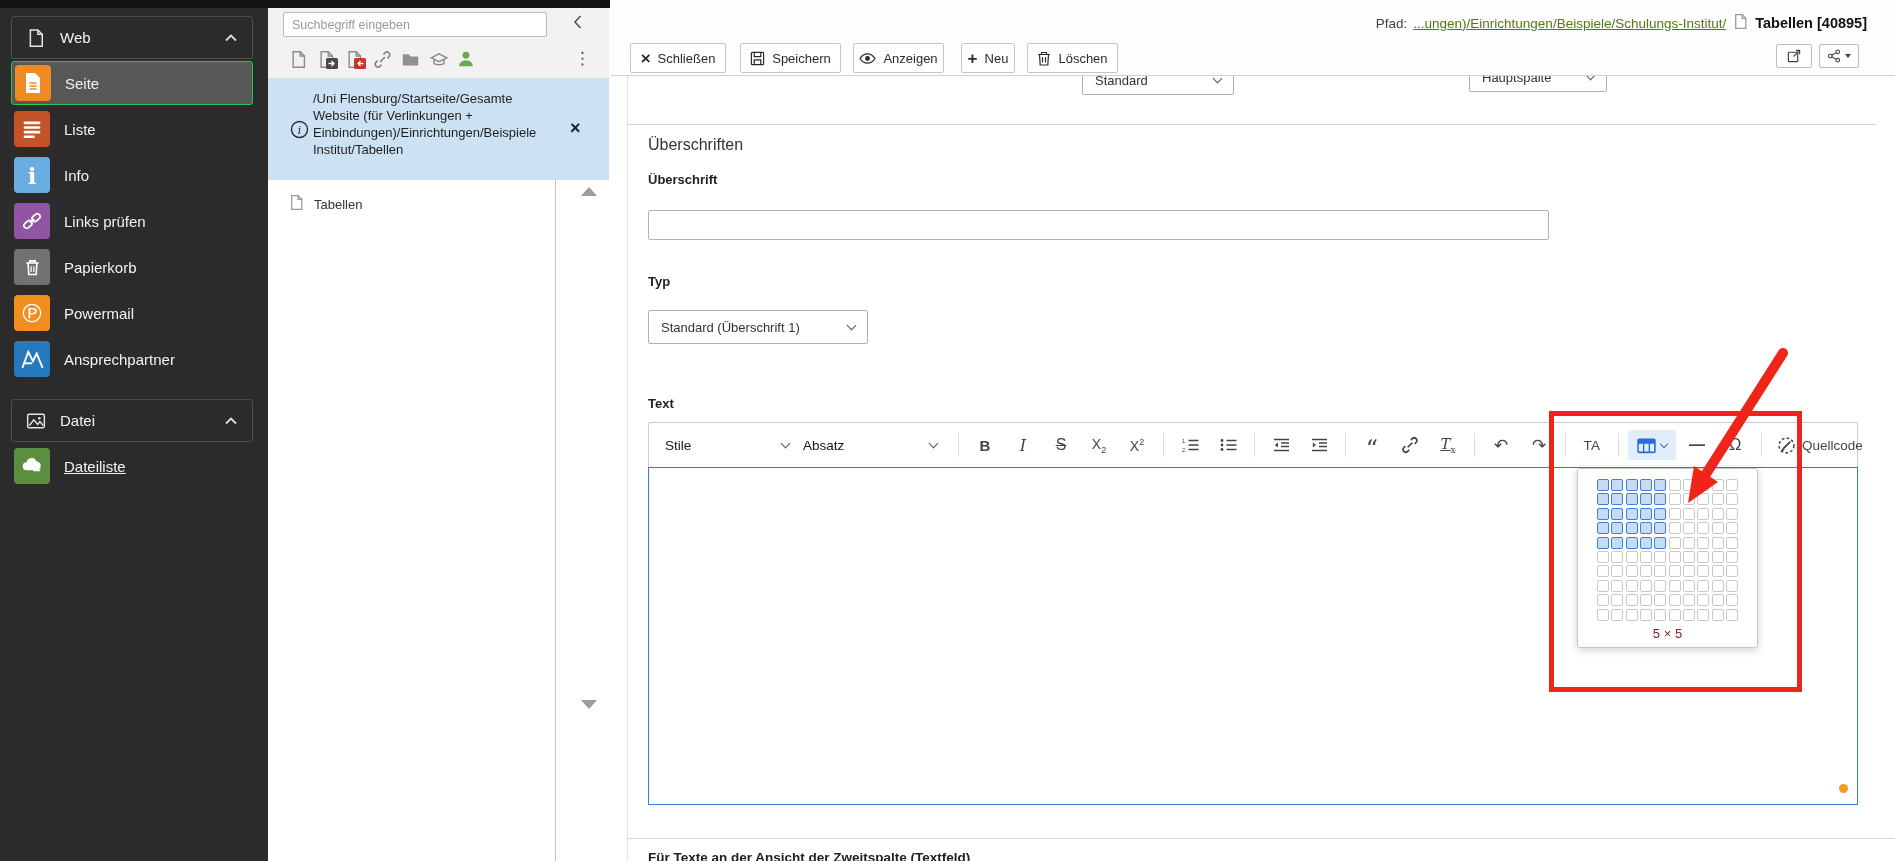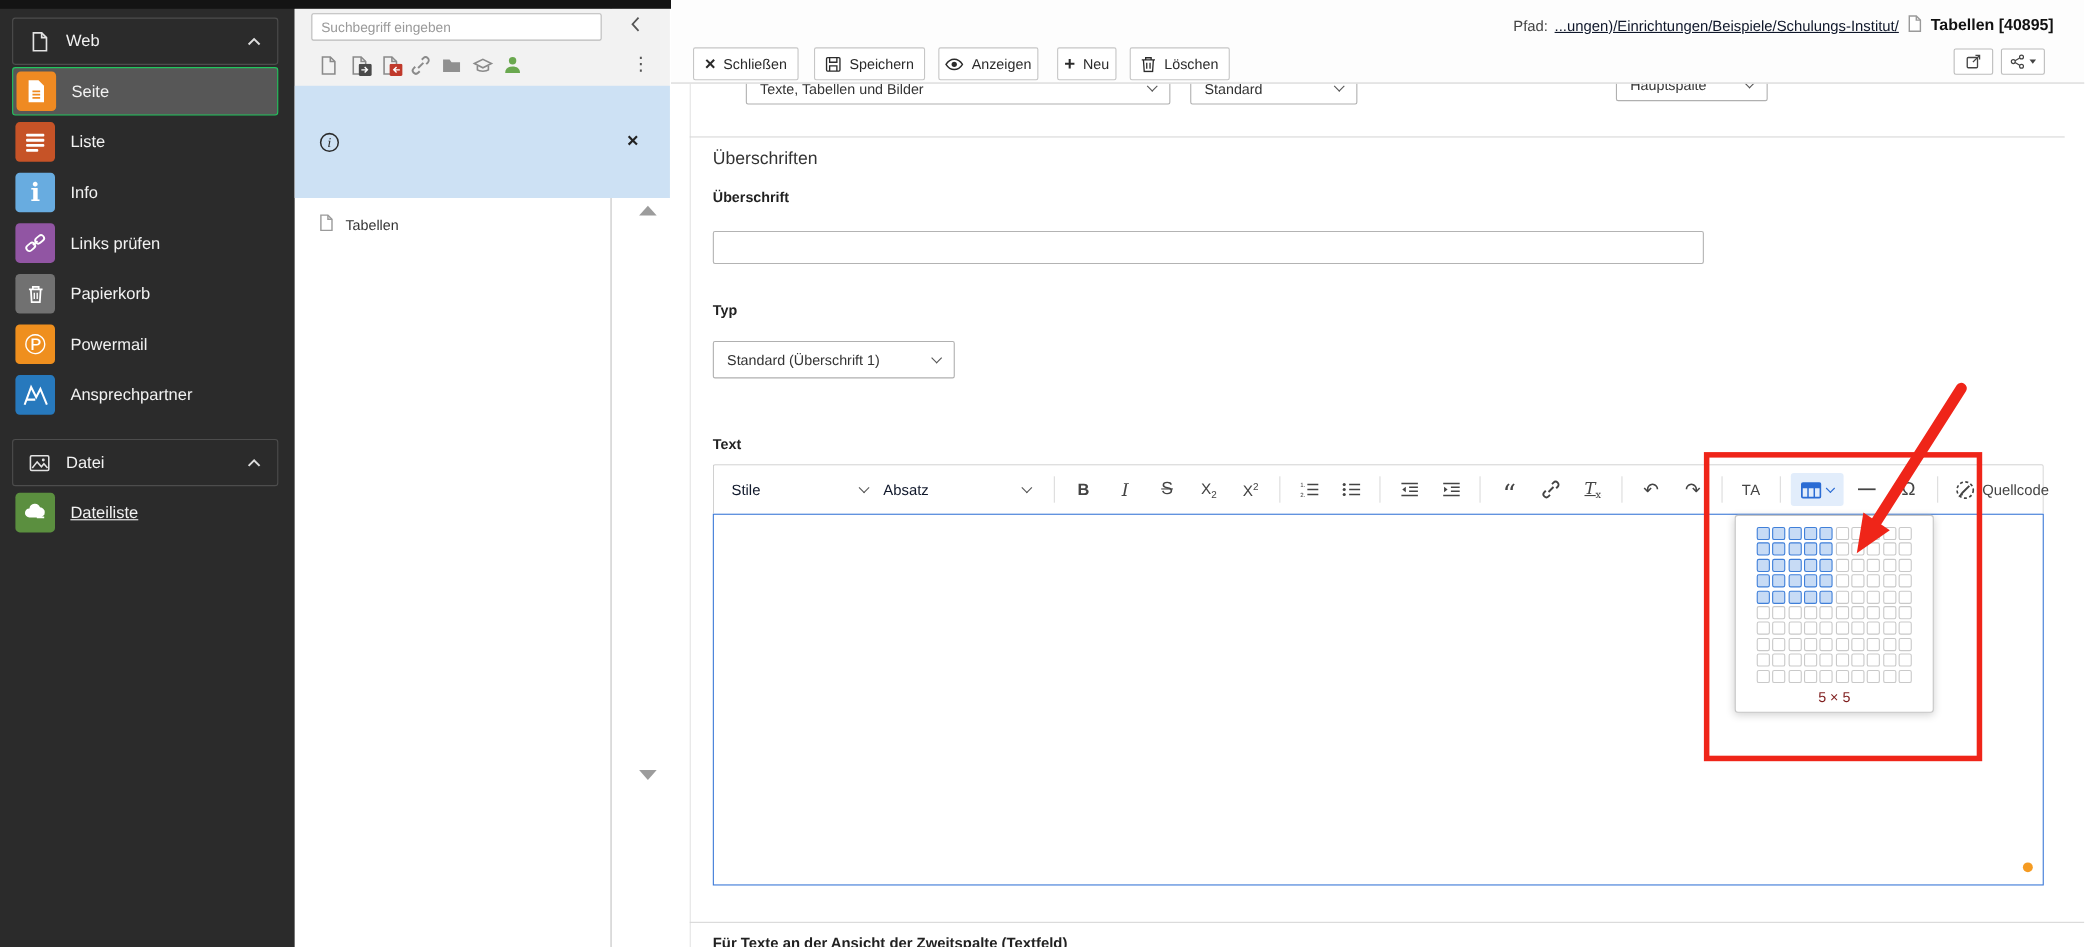--- a/index.html
+++ b/index.html
@@ -32,21 +32,21 @@
   .info-node .i-txt { position:absolute; left:45px; top:12px; width:266px; font-size:13px; line-height:17px; color:#1f1f1f; white-space:pre; overflow:hidden; }
   .info-node .i-close { position:absolute; left:302px; top:40px; font-size:18px; font-weight:bold; color:#222; cursor:pointer; }
   .tree-node { position:absolute; left:20px; top:194px; display:flex; align-items:center; gap:9px; font-size:13px; color:#333; cursor:pointer; }
   .scroll-up { position:absolute; left:313px; top:187px; width:0; height:0; border-left:8px solid transparent; border-right:8px solid transparent; border-bottom:9px solid #9c9c9c; cursor:pointer; }
   .scroll-dn { position:absolute; left:313px; top:700px; width:0; height:0; border-left:8px solid transparent; border-right:8px solid transparent; border-top:9px solid #9c9c9c; cursor:pointer; }
 
   
   .main { position:absolute; left:610px; top:0; width:1285px; height:861px; background:#fff; }
   .docheader { position:absolute; left:0; top:0; width:1285px; height:76px; background:#fdfdfd; border-bottom:1px solid #d2d2d2; z-index:10; }
   .path-row { position:absolute; right:28px; top:13px; display:flex; align-items:center; gap:6px; font-size:13.5px; color:#444; white-space:nowrap; }
-  .path-link { color:#0f172a; text-decoration:underline; cursor:pointer; }
+  .path-link { color:#4d7c0f; text-decoration:underline; cursor:pointer; }
   .rec-title { font-weight:bold; font-size:14.5px; color:#111; }
   .win-btn { position:absolute; top:44px; height:24px; border:1px solid #bcbcbc; border-radius:2px; background:#fff; display:flex; align-items:center; justify-content:center; gap:4px; cursor:pointer; }
   .tb-btn { position:absolute; top:43px; height:30px; border:1px solid #c6c6c6; border-radius:2px; background:#fff; display:flex; align-items:center; justify-content:center; gap:7px; font-size:13px; color:#2b2b2b; cursor:pointer; }
 
   .form-area { position:absolute; left:0; top:76px; width:1285px; height:785px; overflow:hidden; background:#fff; }
   .vline { position:absolute; left:17px; top:0; width:1px; height:785px; background:#e4e4e4; }
   .divider { position:absolute; height:1px; background:#d8d8d8; }
   .sel { position:absolute; border:1px solid #b0b0b0; border-radius:2px; background:#fff; display:flex; align-items:center; font-size:13px; color:#333; padding:0 12px; cursor:pointer; }
   .sel .chev { margin-left:auto; }
   .chev { width:7px; height:7px; border-right:1.5px solid #555; border-bottom:1.5px solid #555; transform:rotate(45deg); margin-top:-3px; flex:none; }
@@ -256,20 +256,24 @@
             <path d="M2 14.5c0-3.6 2.6-5.2 6-5.2s6 1.6 6 5.2z" fill="#6aa84f"></path>
           </svg>
         </span>
       </div>
     <span class="tree-kebab">⋮</span>
     <div class="info-node">
       <span class="i-ic" id="info-ic"><svg width="19" height="19" viewBox="0 0 18 18">
             <circle cx="9" cy="9" r="7.6" fill="none" stroke="#2a2a2a" stroke-width="1.3"></circle>
             <text x="9" y="13" font-size="10.5" text-anchor="middle" fill="#2a2a2a" font-family="DejaVu Serif,serif" font-style="italic">i</text>
           </svg></span>
+      <div class="i-txt">/Uni Flensburg/Startseite/Gesamte
+Website (für Verlinkungen +
+Einbindungen)/Einrichtungen/Beispiele
+Institut/Tabellen</div>
       <span class="i-close">×</span>
     </div>
     <div class="tree-node">
       <span id="node-ic"><svg width="17" height="17" viewBox="0 0 16 16">
             <path d="M3.5 1.5h6L13 5v9.5h-9.5z" fill="#fff" stroke="#9a9a9a" stroke-width="1.2"></path>
             <path d="M9.5 1.5V5H13" fill="none" stroke="#9a9a9a" stroke-width="1.2"></path>
           </svg></span>
       <span>Tabellen</span>
     </div>
     <div class="scroll-up"></div>
@@ -346,24 +350,20 @@
             </span>
             <span>Löschen</span>
           </div>
         </div>
     </div>
 
     <div class="form-area">
       <div class="vline"></div>
 
       <span class="ctype-icon" id="ctype-ic"></span>
-      <div class="sel" style="left:68px;top:-11px;width:386px;height:30px;">
-        <span>Texte, Tabellen und Bilder</span>
-          <span class="chev"></span>
-      </div>
       <div class="sel" style="left:472px;top:-11px;width:152px;height:30px;">
         <span>Standard</span>
           <span class="chev"></span>
       </div>
       <div class="sel" style="left:859px;top:-14px;width:138px;height:30px;">
         <span>Hauptspalte</span>
           <span class="chev"></span>
       </div>
 
       <div class="divider" style="left:17px;top:48px;width:1250px;"></div>

